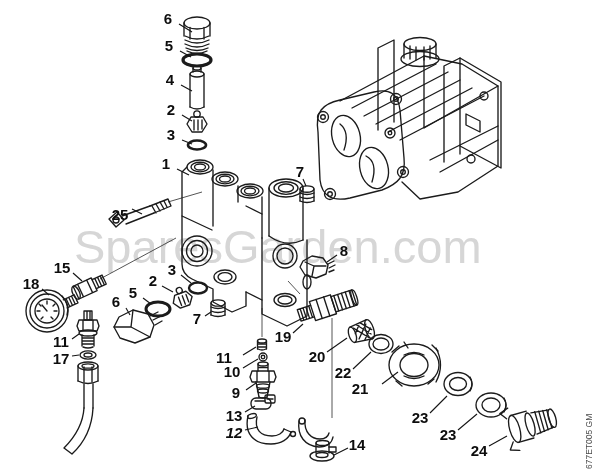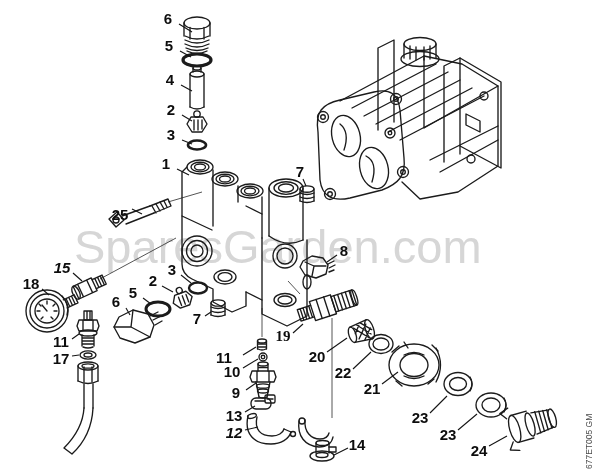--- a/index.html
+++ b/index.html
@@ -321,38 +321,38 @@
   <div id="callout-layer">
       <div class="callout" style="left: 168px; top: 18px;">6</div>
       <div class="callout" style="left: 169px; top: 45px;">5</div>
       <div class="callout" style="left: 170px; top: 79px;">4</div>
       <div class="callout" style="left: 171px; top: 109px;">2</div>
       <div class="callout" style="left: 171px; top: 134px;">3</div>
       <div class="callout" style="left: 166px; top: 163px;">1</div>
       <div class="callout" style="left: 120px; top: 214px;">25</div>
       <div class="callout" style="left: 300px; top: 171px;">7</div>
       <div class="callout" style="left: 344px; top: 250px;">8</div>
-      <div class="callout" style="left: 62px; top: 267px; font-style: italic;">15</div>
+      <div class="callout" style="left: 62px; top: 267px;">15</div>
       <div class="callout" style="left: 31px; top: 283px;">18</div>
       <div class="callout" style="left: 61px; top: 341px;">11</div>
       <div class="callout" style="left: 61px; top: 358px;">17</div>
       <div class="callout" style="left: 172px; top: 269px;">3</div>
       <div class="callout" style="left: 153px; top: 280px;">2</div>
       <div class="callout" style="left: 133px; top: 292px;">5</div>
       <div class="callout" style="left: 116px; top: 301px;">6</div>
       <div class="callout" style="left: 197px; top: 318px;">7</div>
       <div class="callout" style="left: 224px; top: 357px;">11</div>
       <div class="callout" style="left: 232px; top: 371px; text-align: right;">10</div>
       <div class="callout" style="left: 236px; top: 392px;">9</div>
       <div class="callout" style="left: 234px; top: 415px;">13</div>
       <div class="callout" style="left: 234px; top: 432px; font-style: italic;">12</div>
       <div class="callout" style="left: 357px; top: 444px;">14</div>
-      <div class="callout" style="left: 283px; top: 336px; font-family: Liberation Serif, serif;">19</div>
+      <div class="callout" style="left: 283px; top: 336px;">19</div>
       <div class="callout" style="left: 317px; top: 356px;">20</div>
       <div class="callout" style="left: 343px; top: 372px;">22</div>
-      <div class="callout" style="left: 372px; top: 388px;">21</div>
+      <div class="callout" style="left: 360px; top: 388px;">21</div>
       <div class="callout" style="left: 420px; top: 417px;">23</div>
       <div class="callout" style="left: 448px; top: 434px;">23</div>
       <div class="callout" style="left: 479px; top: 450px;">24</div>
     </div>
 
   <div class="doc-code">677ET005 GM</div>
 </div>
 
 </body></html>

